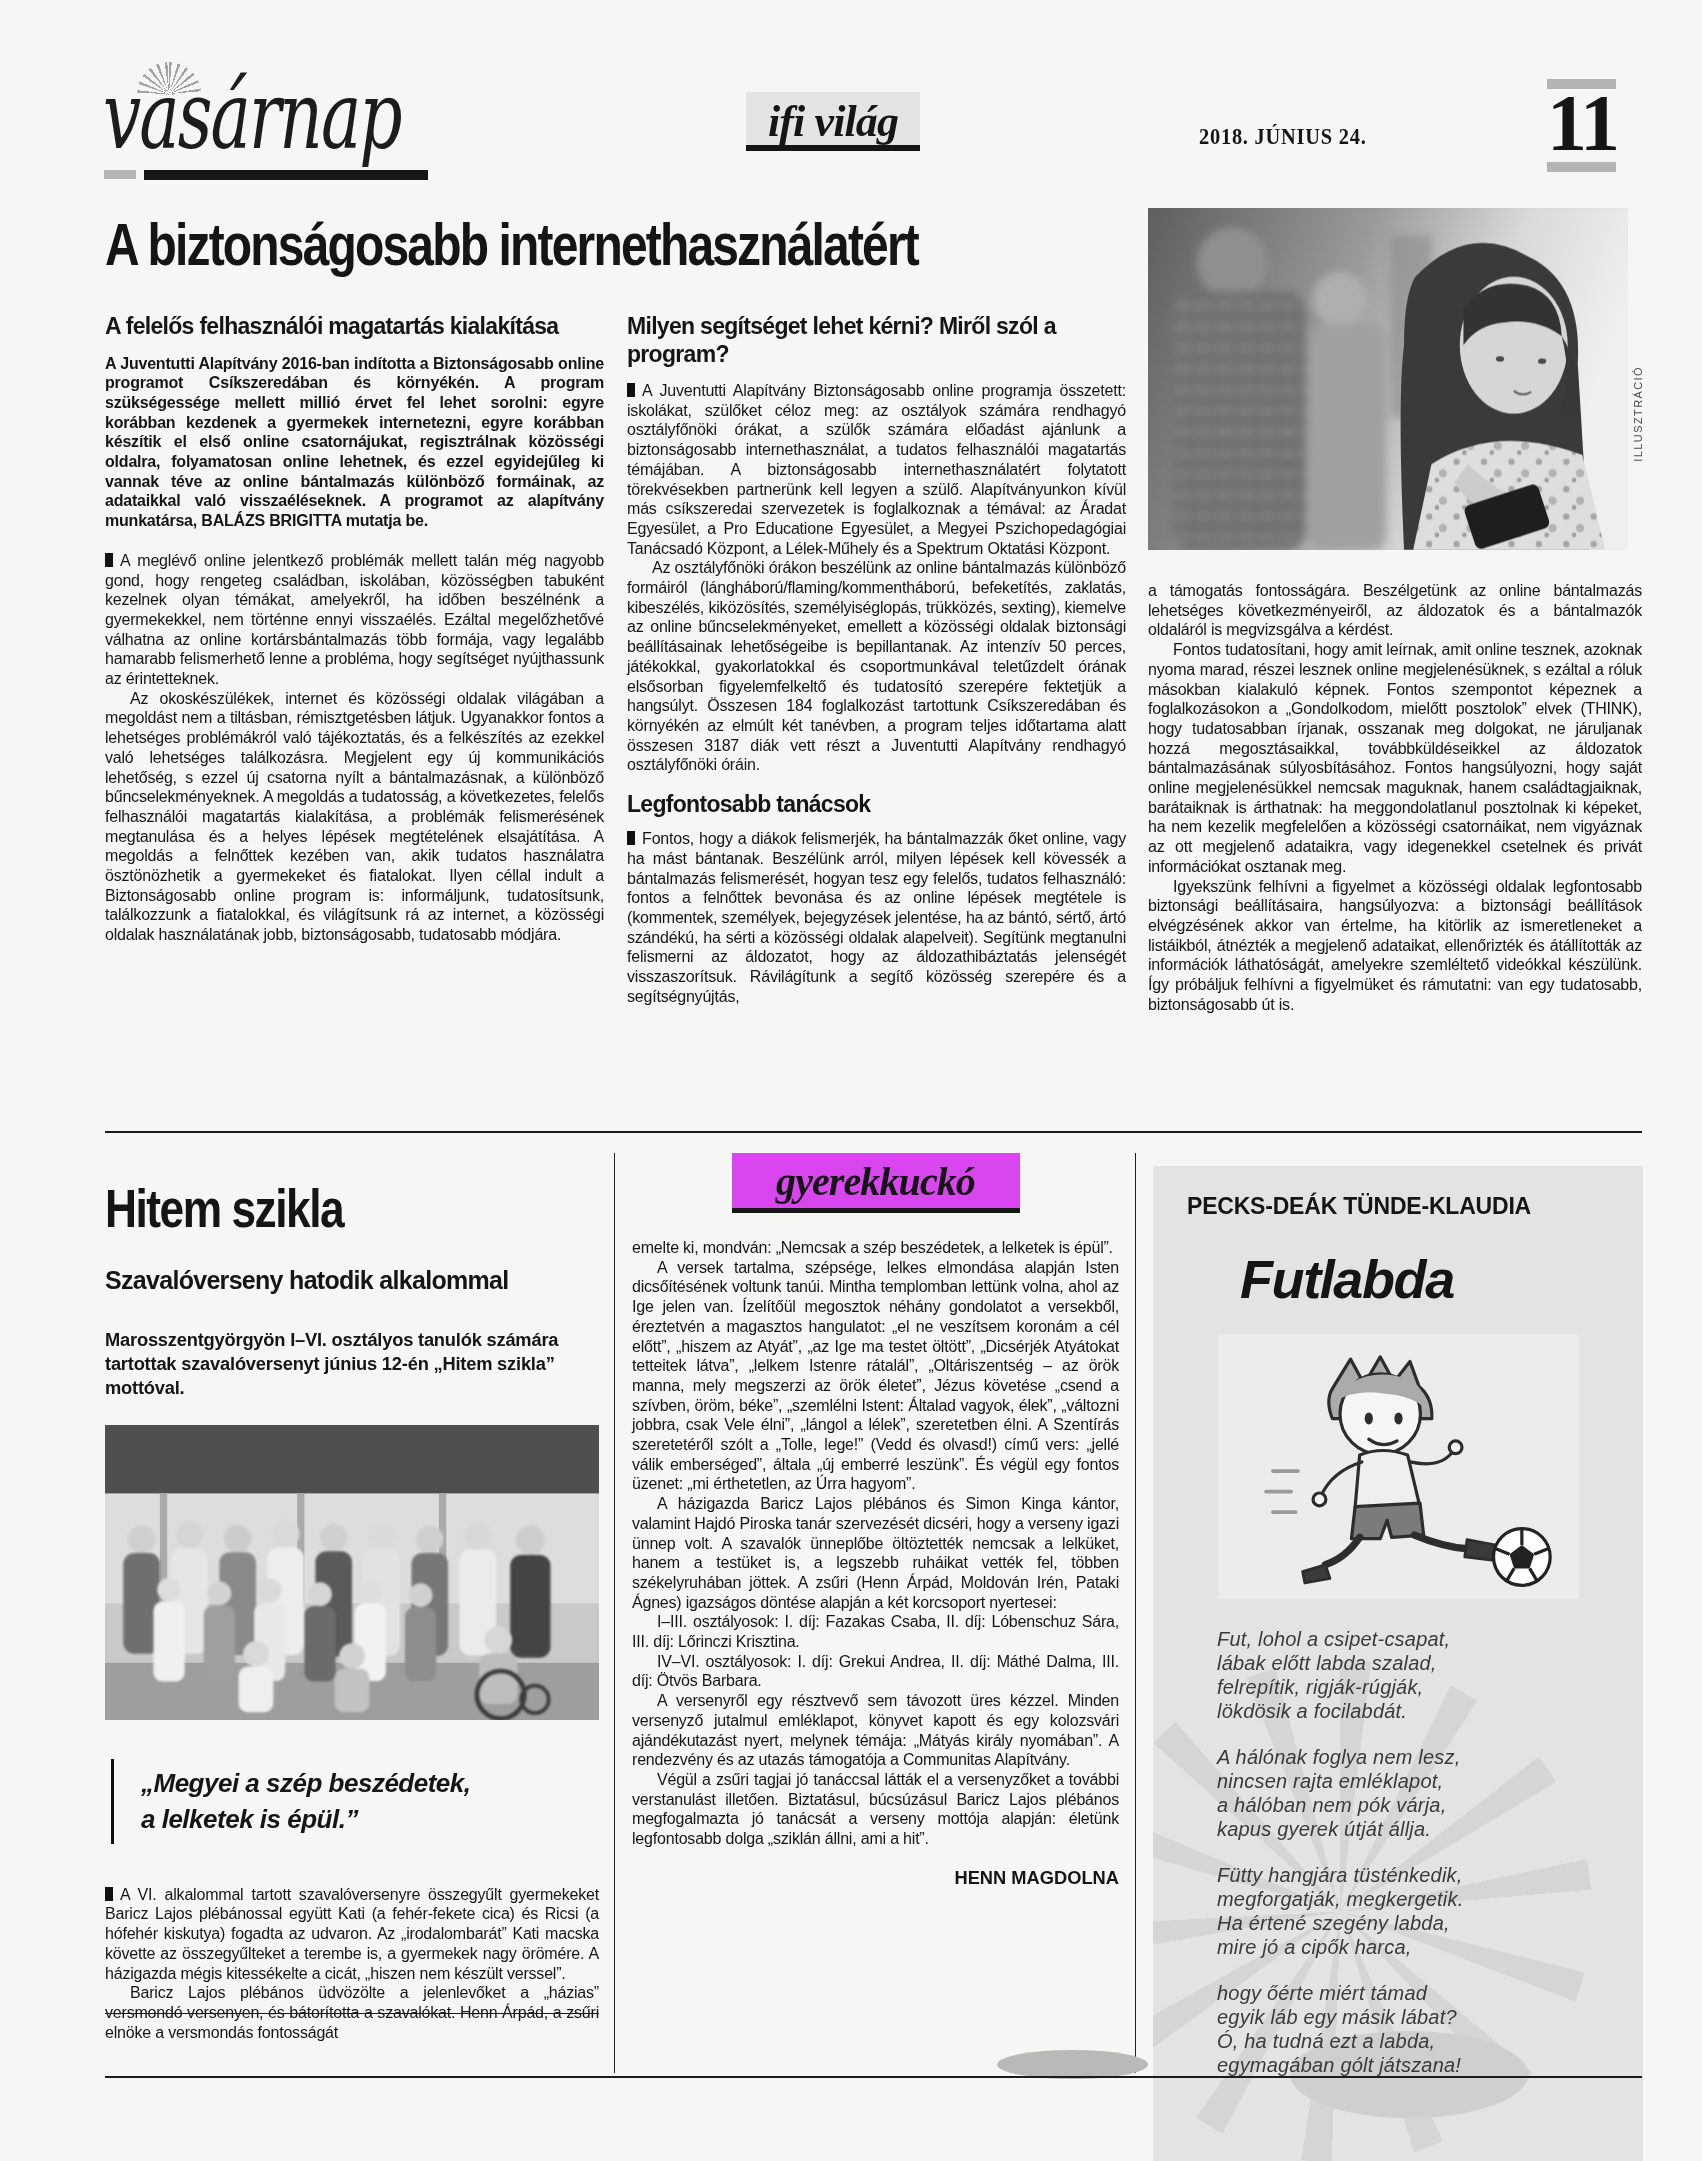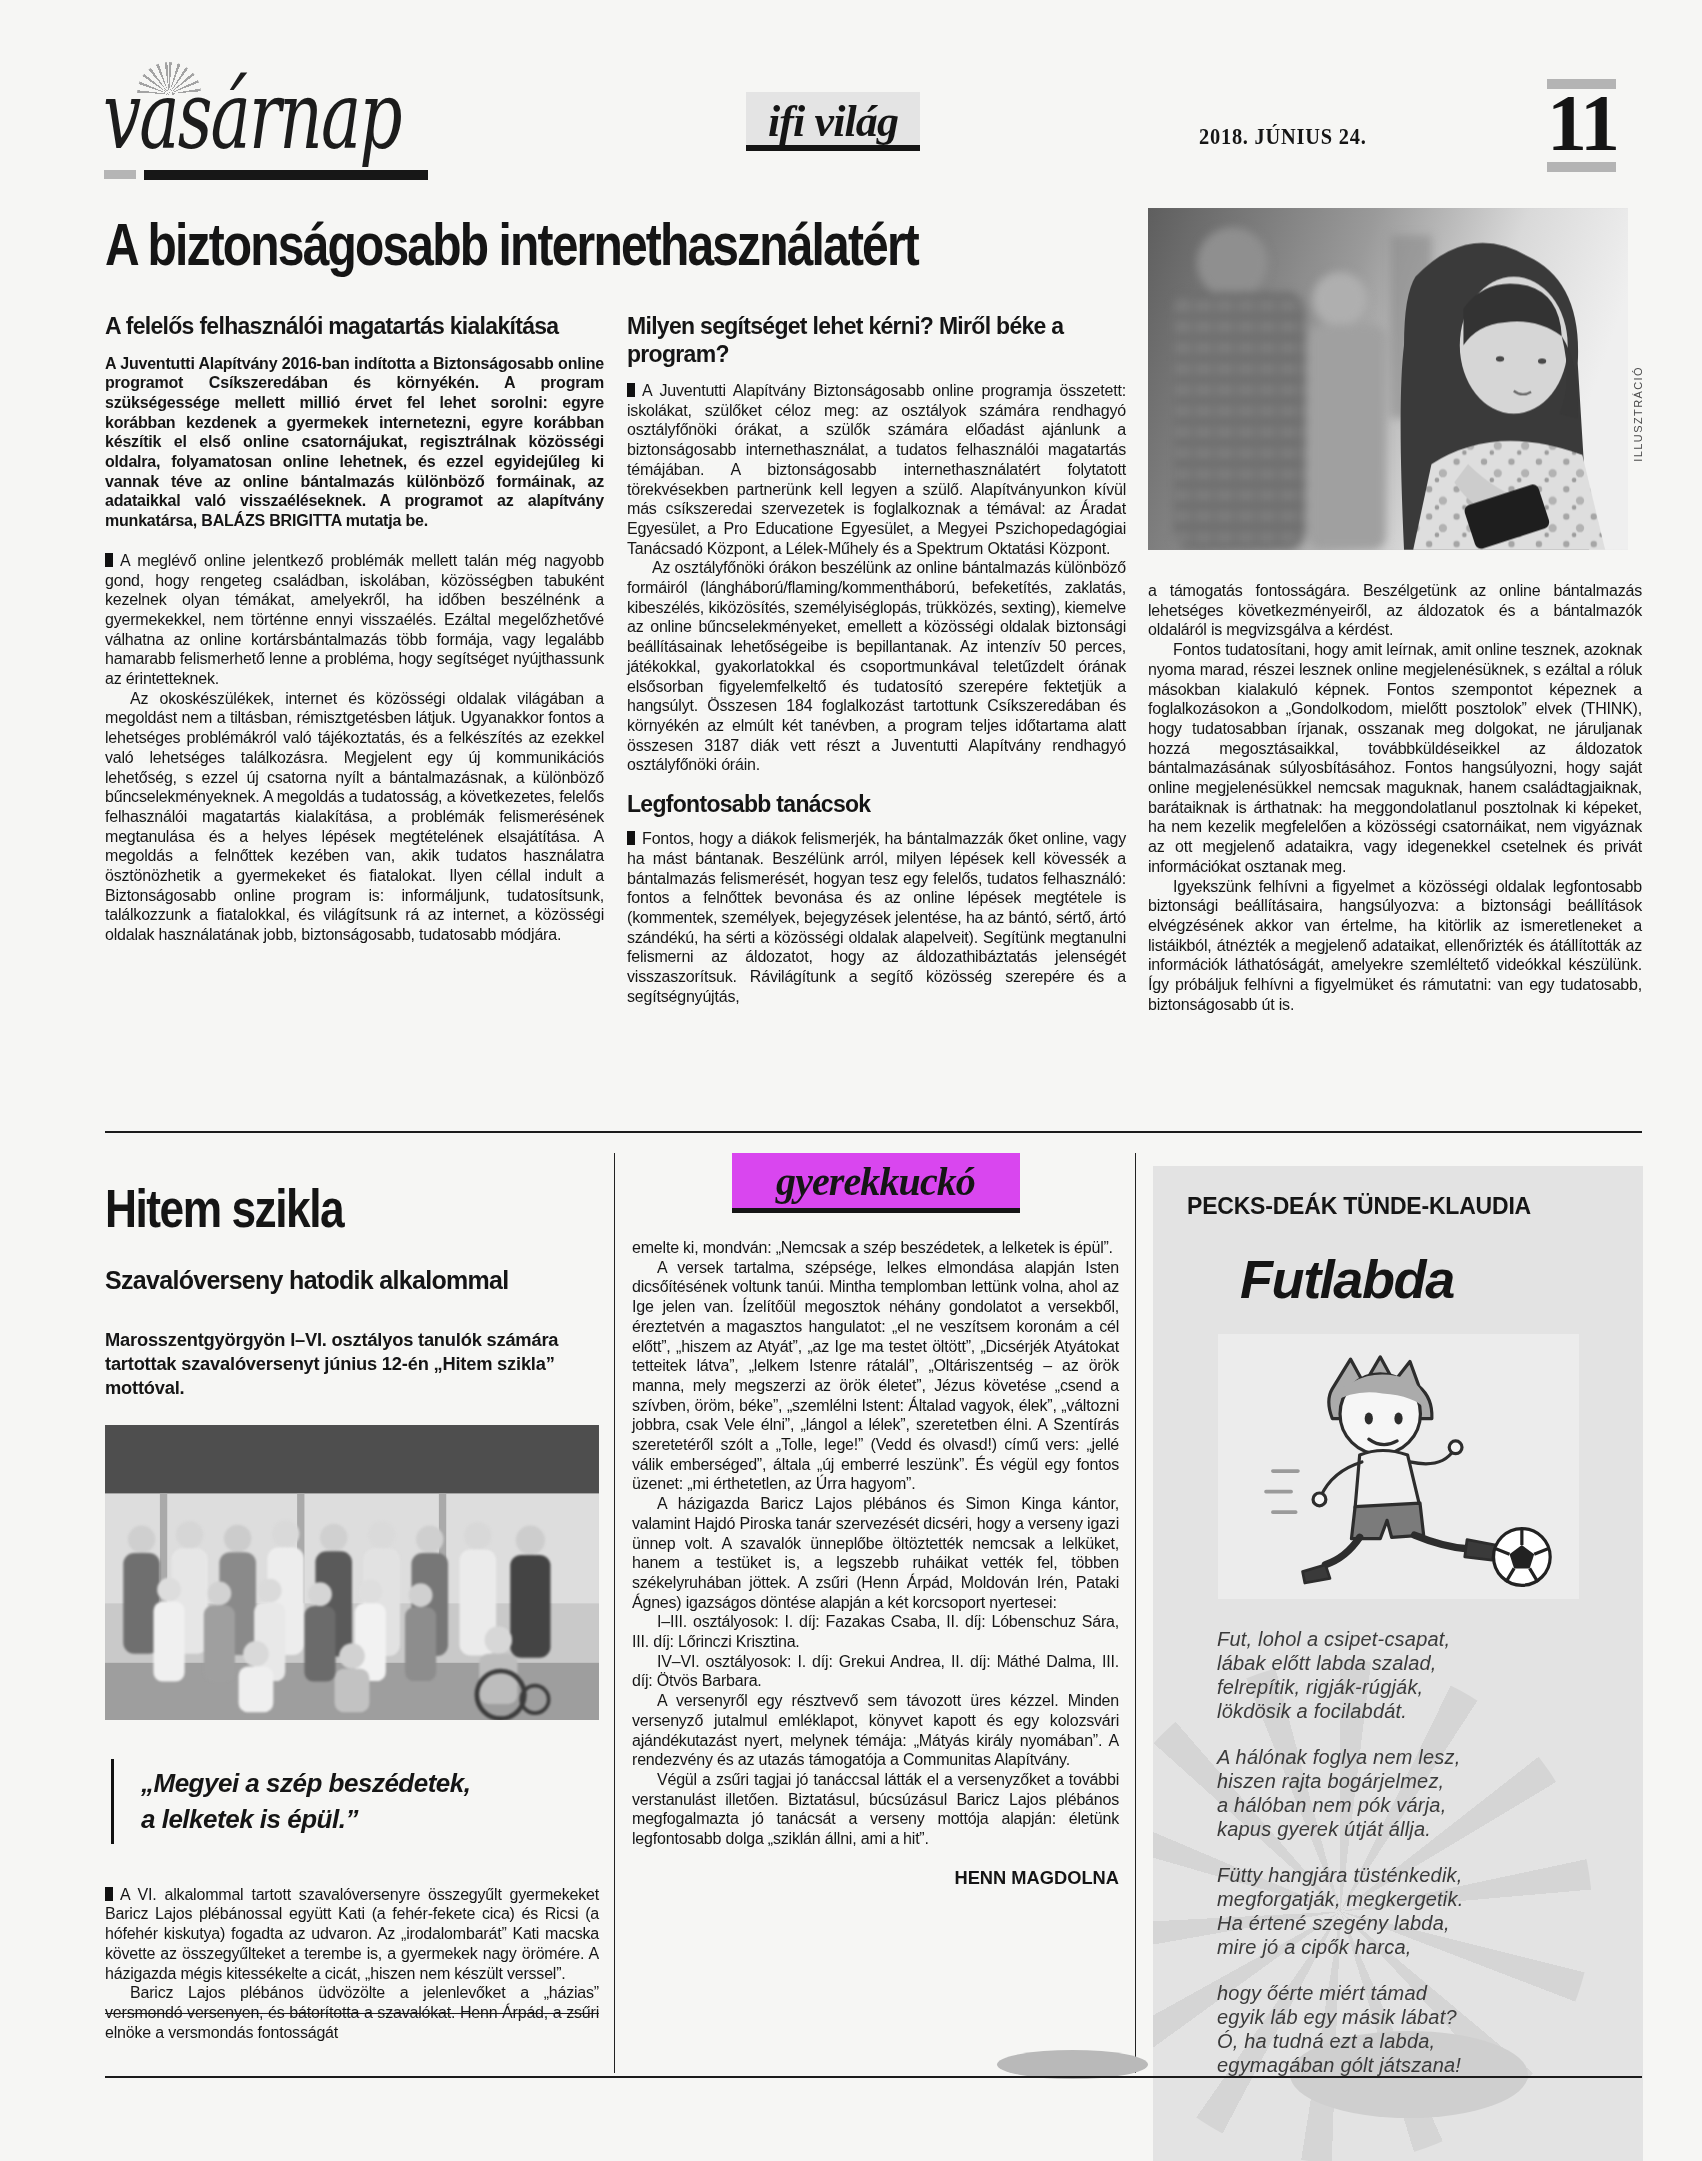--- a/index.html
+++ b/index.html
@@ -134,21 +134,21 @@
   <h1><span>A biztonságosabb internethasználatért</span></h1>
 
   <div class="abs bodycol" id="a1c1">
     <div class="colhead">A felelős felhasználói magatartás kialakítása</div>
     <p class="leadp">A Juventutti Alapítvány 2016-ban indította a Biztonságosabb online programot Csíkszeredában és környékén. A program szükségessége mellett millió érvet fel lehet sorolni: egyre korábban kezdenek a gyermekek internetezni, egyre korábban készítik el első online csatornájukat, regisztrálnak közösségi oldalra, folyamatosan online lehetnek, és ezzel egyidejűleg ki vannak téve az online bántalmazás különböző formáinak, az adataikkal való visszaéléseknek. A programot az alapítvány munkatársa, BALÁZS BRIGITTA mutatja be.</p>
     <p class="pmark" style="margin-top:20px;">A meglévő online jelentkező problémák mellett talán még nagyobb gond, hogy rengeteg családban, iskolában, közösségben tabuként kezelnek olyan témákat, amelyekről, ha időben beszélnénk a gyermekekkel, nem történne ennyi visszaélés. Ezáltal megelőzhetővé válhatna az online kortársbántalmazás több formája, vagy legalább hamarabb felismerhető lenne a probléma, hogy segítséget nyújthassunk az érintetteknek.</p>
     <p class="indent">Az okoskészülékek, internet és közösségi oldalak világában a megoldást nem a tiltásban, rémisztgetésben látjuk. Ugyanakkor fontos a lehetséges problémákról való tájékoztatás, és a felkészítés az ezekkel való lehetséges találkozásra. Megjelent egy új kommunikációs lehetőség, s ezzel új csatorna nyílt a bántalmazásnak, a különböző bűncselekményeknek. A megoldás a tudatosság, a következetes, felelős felhasználói magatartás kialakítása, a problémák felismerésének megtanulása és a helyes lépések megtételének elsajátítása. A megoldás a felnőttek kezében van, akik tudatos használatra ösztönözhetik a gyermekeket és fiatalokat. Ilyen céllal indult a Biztonságosabb online program is: informáljunk, tudatosítsunk, találkozzunk a fiatalokkal, és világítsunk rá az internet, a közösségi oldalak használatának jobb, biztonságosabb, tudatosabb módjára.</p>
   </div>
 
   <div class="abs bodycol" id="a1c2">
-    <div class="colhead">Milyen segítséget lehet kérni? Miről béke a program?</div>
+    <div class="colhead">Milyen segítséget lehet kérni? Miről szól a program?</div>
     <p class="pmark">A Juventutti Alapítvány Biztonságosabb online programja összetett: iskolákat, szülőket céloz meg: az osztályok számára rendhagyó osztályfőnöki órákat, a szülők számára előadást ajánlunk a biztonságosabb internethasználat, a tudatos felhasználói magatartás témájában. A biztonságosabb internethasználatért folytatott törekvésekben partnerünk kell legyen a szülő. Alapítványunkon kívül más csíkszeredai szervezetek is foglalkoznak a témával: az Áradat Egyesület, a Pro Educatione Egyesület, a Megyei Pszichopedagógiai Tanácsadó Központ, a Lélek-Műhely és a Spektrum Oktatási Központ.</p>
     <p class="indent">Az osztályfőnöki órákon beszélünk az online bántalmazás különböző formáiról (lángháború/flaming/kommentháború, befeketítés, zaklatás, kibeszélés, kiközösítés, személyiséglopás, trükközés, sexting), kiemelve az online bűncselekményeket, emellett a közösségi oldalak biztonsági beállításainak lehetőségeibe is bepillantanak. Az intenzív 50 perces, játékokkal, gyakorlatokkal és csoportmunkával teletűzdelt órának elsősorban figyelemfelkeltő és tudatosító szerepére fektetjük a hangsúlyt. Összesen 184 foglalkozást tartottunk Csíkszeredában és környékén az elmúlt két tanévben, a program teljes időtartama alatt összesen 3187 diák vett részt a Juventutti Alapítvány rendhagyó osztályfőnöki óráin.</p>
     <div class="colhead2">Legfontosabb tanácsok</div>
     <p class="pmark">Fontos, hogy a diákok felismerjék, ha bántalmazzák őket online, vagy ha mást bántanak. Beszélünk arról, milyen lépések kell kövessék a bántalmazás felismerését, hogyan tesz egy felelős, tudatos felhasználó: fontos a felnőttek bevonása és az online lépések megtétele is (kommentek, személyek, bejegyzések jelentése, ha az bántó, sértő, ártó szándékú, ha sérti a közösségi oldalak alapelveit). Segítünk megtanulni felismerni az áldozatot, hogy az áldozathibáztatás jelenségét visszaszorítsuk. Rávilágítunk a segítő közösség szerepére és a segítségnyújtás,</p>
   </div>
 
   <div class="abs" id="photo1">
     <svg width="480" height="342" viewBox="0 0 1050 748" xmlns="http://www.w3.org/2000/svg">
       <defs>
         <linearGradient id="bgg" x1="0" y1="0" x2="1" y2="0.25">
@@ -344,21 +344,21 @@
     </div>
     <div id="poem">
         <div class="stanza">
           <div class="pline">Fut, lohol a csipet-csapat,</div>
           <div class="pline">lábak előtt labda szalad,</div>
           <div class="pline">felrepítik, rigják-rúgják,</div>
           <div class="pline">lökdösik a focilabdát.</div>
         </div>
         <div class="stanza">
           <div class="pline">A hálónak foglya nem lesz,</div>
-          <div class="pline">hiszen rajta bogárjelmez,</div>
+          <div class="pline">nincsen rajta emléklapot,</div>
           <div class="pline">a hálóban nem pók várja,</div>
           <div class="pline">kapus gyerek útját állja.</div>
         </div>
         <div class="stanza">
           <div class="pline">Fütty hangjára tüsténkedik,</div>
           <div class="pline">megforgatják, megkergetik.</div>
           <div class="pline">Ha értené szegény labda,</div>
           <div class="pline">mire jó a cipők harca,</div>
         </div>
         <div class="stanza">

